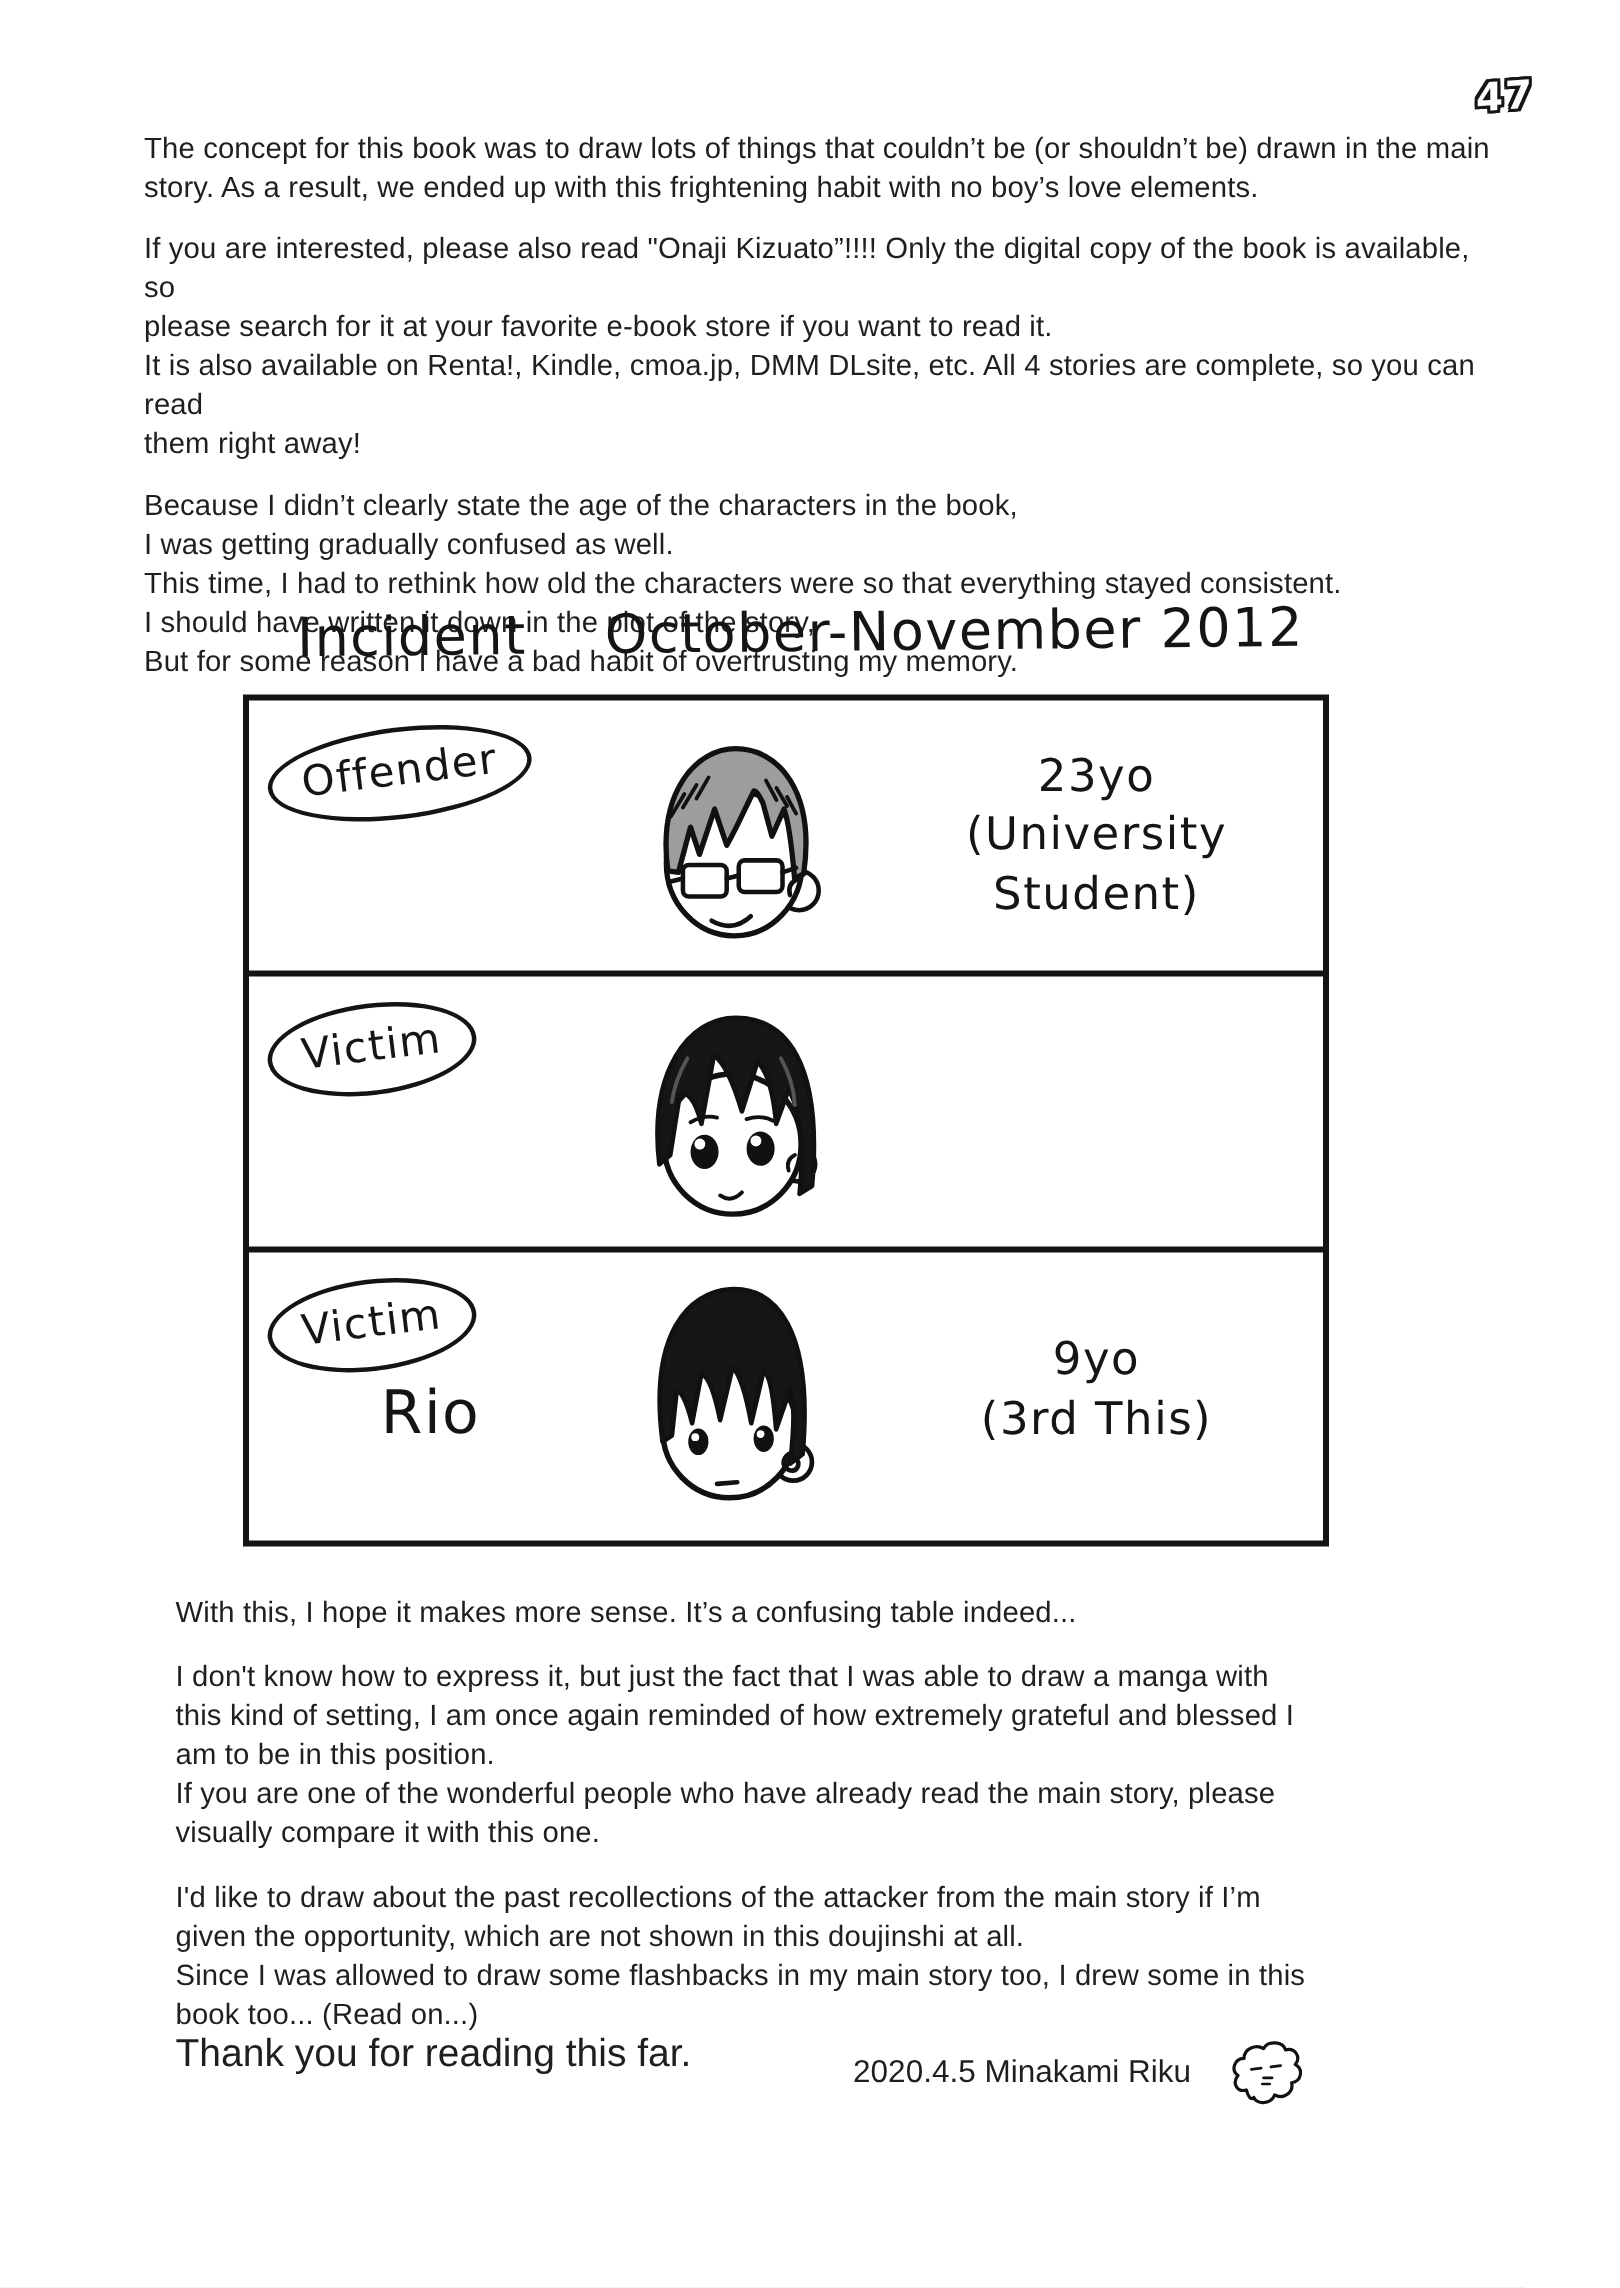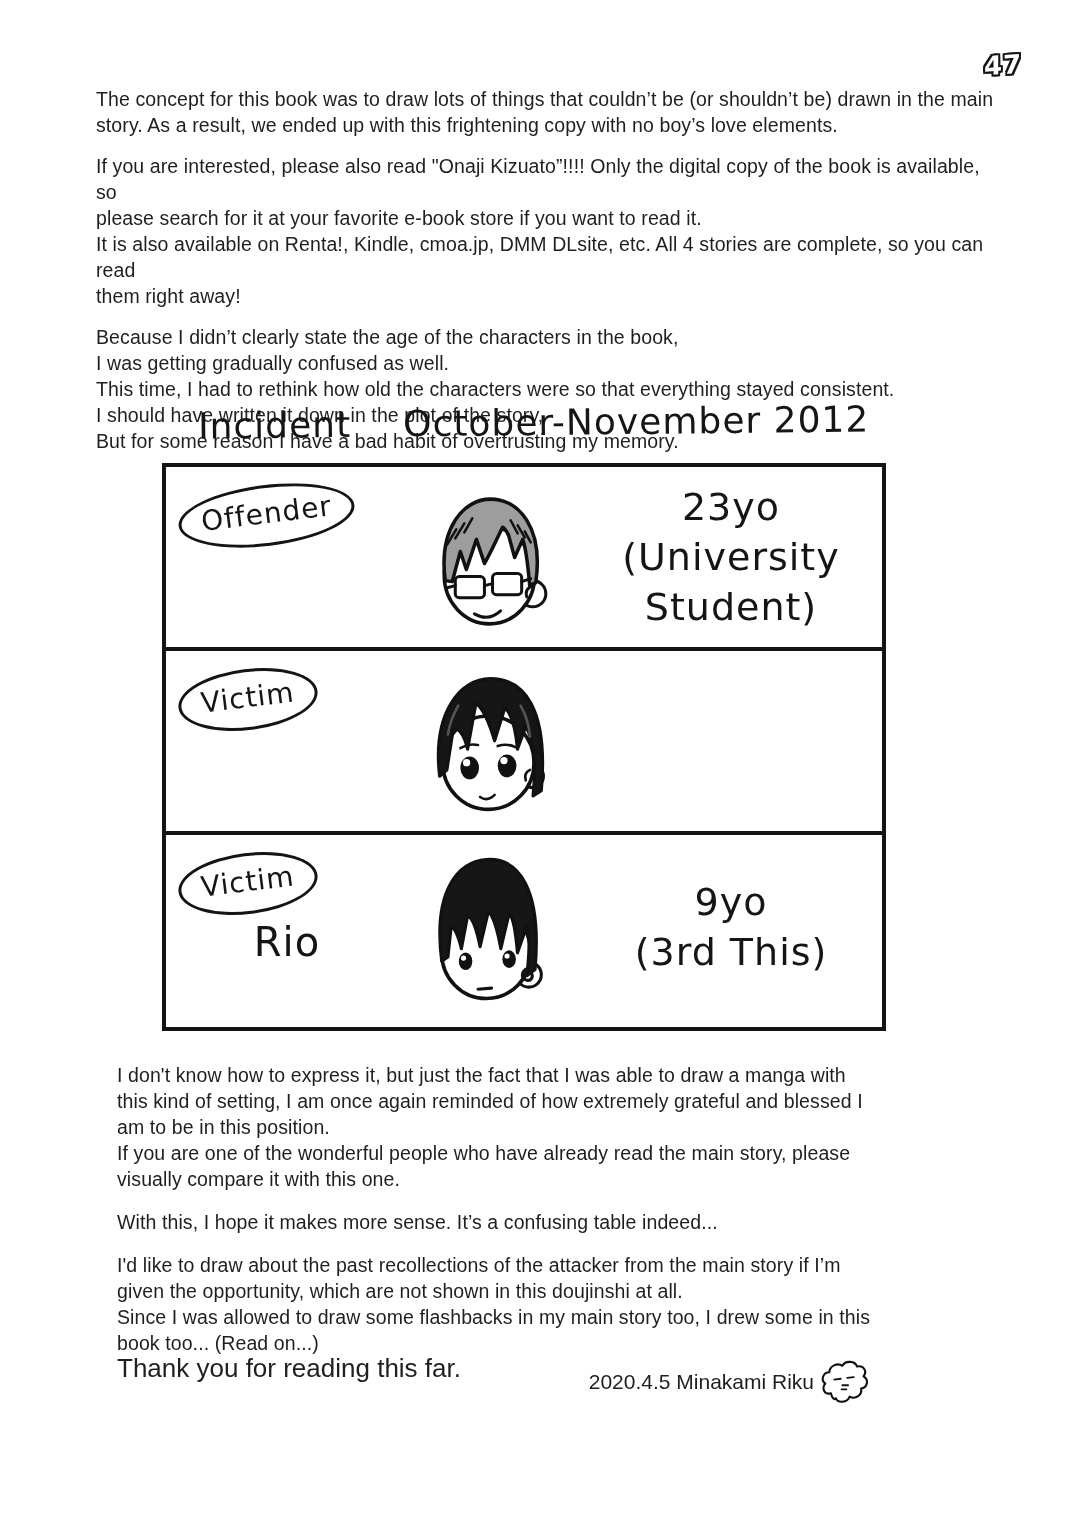--- a/index.html
+++ b/index.html
@@ -49,41 +49,41 @@
   }
   .cname {
     position:absolute; left:6px; top:84px; width:230px;
     text-align:center; font-size:40px;
   }
   .portrait { position:absolute; left:258px; top:10px; width:135px; height:166px; }
   .portrait svg { width:100%; height:100%; }
   .age {
     position:absolute; left:425px; top:0; width:280px; height:100%;
     display:flex; align-items:center; justify-content:center; text-align:center;
-    font-size:38px; line-height:1.32; white-space:pre-line;
+    font-size:30px; line-height:1.32; white-space:pre-line;
   }
 
   .thanks { position:absolute; left:117px; top:1353px; font-size:26px; }
   .signature {
     position:absolute; left:480px; top:1352px; width:390px; height:60px;
-    display:flex; align-items:center; justify-content:flex-end; gap:4px;
+    display:flex; align-items:center; justify-content:flex-end; gap:24px;
     font-size:21px;
   }
   .doodle { width:52px; height:50px; flex:0 0 auto; }
 </style>
 </head>
 <body>
 
 <div class="page">
 
   <div class="page-number">47</div>
 
   <div id="intro" class="body-text">
     <p class="para">The concept for this book was to draw lots of things that couldn’t be (or shouldn’t be) drawn in the main
-story. As a result, we ended up with this frightening copy with no boy’s love elements.</p>
+story. As a result, we ended up with this frightening habit with no boy’s love elements.</p>
     <p class="para">If you are interested, please also read "Onaji Kizuato”!!!! Only the digital copy of the book is available, so
 please search for it at your favorite e-book store if you want to read it.
 It is also available on Renta!, Kindle, cmoa.jp, DMM DLsite, etc. All 4 stories are complete, so you can read
 them right away!</p>
     <p class="para">Because I didn’t clearly state the age of the characters in the book,
 I was getting gradually confused as well.
 This time, I had to rethink how old the characters were so that everything stayed consistent.
 I should have written it down in the plot of the story,
 But for some reason I have a bad habit of overtrusting my memory.</p>
   </div>
@@ -185,26 +185,26 @@
           </g>
         </svg>
       </div>
       <div class="age hand">9yo
 (3rd This)</div>
     </div>
 
   </div>
 
   <div id="outro" class="body-text">
+    <p class="para">With this, I hope it makes more sense. It’s a confusing table indeed...</p>
     <p class="para">I don't know how to express it, but just the fact that I was able to draw a manga with
 this kind of setting, I am once again reminded of how extremely grateful and blessed I
 am to be in this position.
 If you are one of the wonderful people who have already read the main story, please
 visually compare it with this one.</p>
-    <p class="para">With this, I hope it makes more sense. It’s a confusing table indeed...</p>
     <p class="para">I'd like to draw about the past recollections of the attacker from the main story if I’m
 given the opportunity, which are not shown in this doujinshi at all.
 Since I was allowed to draw some flashbacks in my main story too, I drew some in this
 book too... (Read on...)</p>
   </div>
 
   <div class="thanks">Thank you for reading this far.</div>
 
   <div class="signature">
     <span>2020.4.5 Minakami Riku</span>

